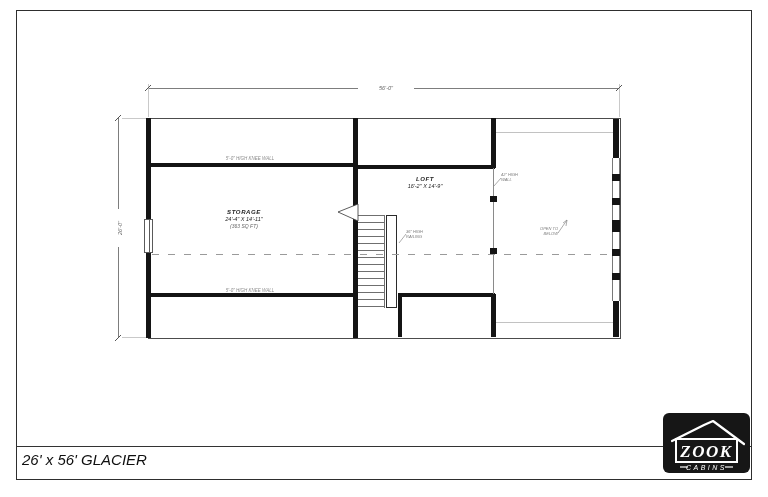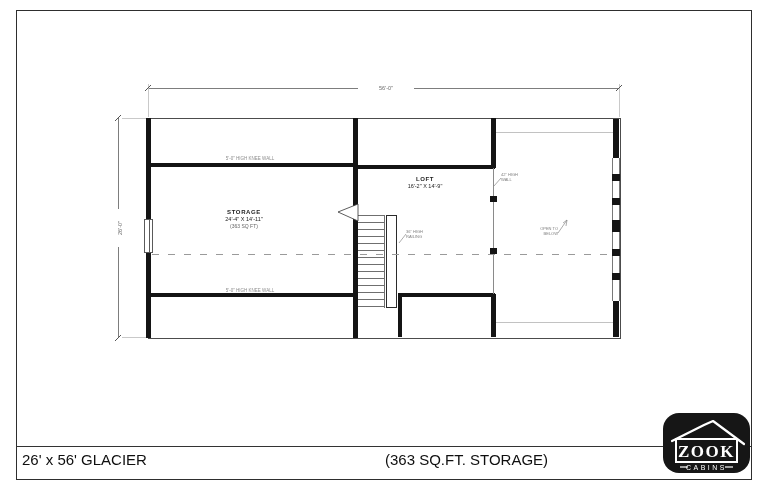--- a/index.html
+++ b/index.html
@@ -1,17 +1,17 @@
 <!DOCTYPE html>
 <html><head>
 <meta charset="utf-8">
 <style>
   html,body{margin:0;padding:0;background:#fff;}
   .sheet{position:relative;width:768px;height:497px;background:#fff;overflow:hidden;
-         font-family:"Liberation Sans",sans-serif;color:#111;}
+         font-family:"Liberation Sans",sans-serif;color:#111;font-style:italic;}
   .abs{position:absolute;}
   .wall{position:absolute;background:#141414;}
   .thin{position:absolute;background:#9a9a9a;}
   .ext{position:absolute;background:#c9c9c9;}
   .note{position:absolute;color:#8d8d8d;font-size:4.5px;line-height:1.2;text-align:center;}
   .ann{position:absolute;color:#7e7e7e;font-size:4px;line-height:1.3;}
   .roomlbl{position:absolute;text-align:center;color:#1c1c1c;}
   .roomlbl .nm{font-size:6px;font-weight:600;letter-spacing:.6px;}
   .roomlbl .sz{font-size:5.5px;margin-top:1px;}
   .roomlbl .ar{font-size:5px;margin-top:1px;color:#666;}
@@ -116,23 +116,22 @@
     <div>42" HIGH</div>
     <div>WALL</div>
   </div>
   <div class="ann" style="left:536px;top:226px;width:22px;text-align:right;">
     <div>OPEN TO</div>
     <div>BELOW</div>
   </div>
 
   <div class="thin" style="left:16px;top:446px;width:735px;height:1px;background:#333;"></div>
   <div class="title-text" style="left:22px;">26' x 56' GLACIER</div>
-  <div class="title-text" style="left:385px;">(363 SQ.FT. STORAGE)</div>
 
-  <div class="abs" style="left:663px;top:413px;width:87px;height:60px;background:#161616;border-radius:16px;">
+  <div class="abs" style="left:663px;top:413px;width:87px;height:60px;background:#161616;border-radius:6px;">
     <svg width="87" height="60" viewBox="0 0 87 60">
       <polyline points="9,28 41,12 50,8 81,31" fill="none" stroke="#ffffff" stroke-width="2.2" stroke-linecap="round" stroke-linejoin="round"></polyline>
       <rect x="13" y="26" width="61" height="23" fill="none" stroke="#ffffff" stroke-width="2"></rect>
       <text x="43.5" y="44" text-anchor="middle" fill="#ffffff" font-size="17" font-weight="bold" letter-spacing="1.5" font-family="Liberation Serif, DejaVu Serif, serif">ZOOK</text>
       <line x1="17" y1="54" x2="25" y2="54" stroke="#ffffff" stroke-width="1.2"></line>
       <line x1="62" y1="54" x2="70" y2="54" stroke="#ffffff" stroke-width="1.2"></line>
       <text x="43.5" y="56.5" text-anchor="middle" fill="#ffffff" font-size="7" letter-spacing="2.5" font-family="Liberation Sans, sans-serif">CABINS</text>
     </svg>
   </div>
 

